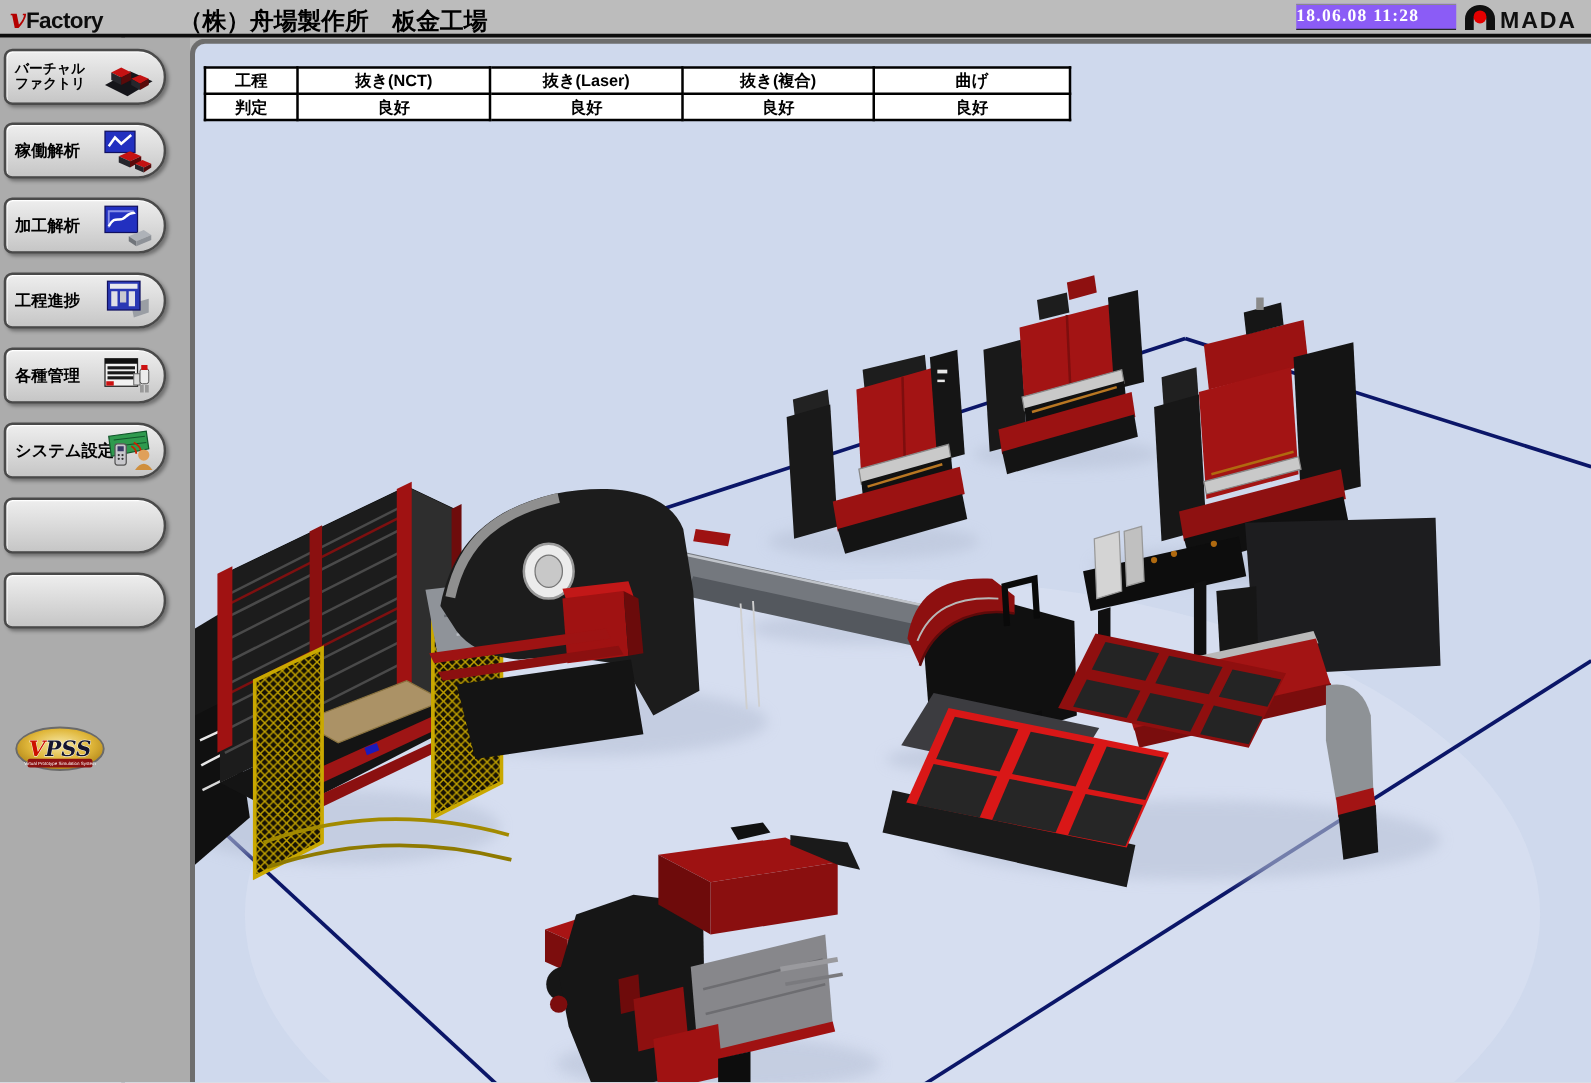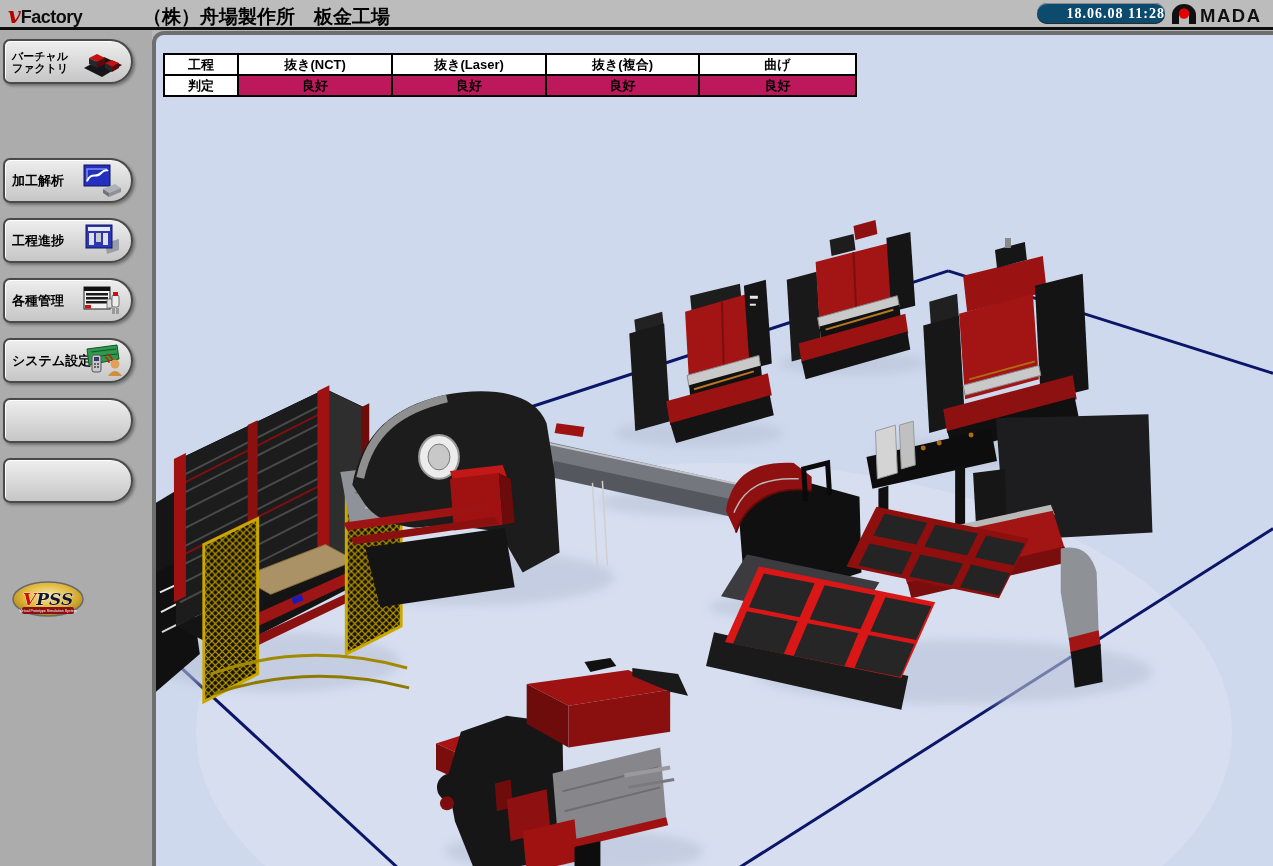--- a/index.html
+++ b/index.html
@@ -6,23 +6,23 @@
   .page{position:relative;width:1273px;height:866px;overflow:hidden;background:#b9b9b9;
         font-family:"Liberation Sans",sans-serif;}
   
   .titlebar{position:absolute;left:0;top:0;width:1273px;height:27px;background:#bcbcbc;
             border-bottom:3px solid #0d0d0d;z-index:5;}
   .vdivider{position:absolute;left:97px;top:0;width:3px;height:866px;background:#141414;z-index:1;}
   .logo{position:absolute;left:8px;top:2px;white-space:nowrap;}
   .logo .v{font:italic bold 22px "DejaVu Serif",serif;color:#b40000;}
   .logo .rest{font:bold 18px "Liberation Sans",sans-serif;color:#0d0d0d;letter-spacing:-.5px;}
   .app-title{position:absolute;left:143px;top:4px;font-size:19px;font-weight:bold;color:#000;}
-  .clock{position:absolute;left:1037px;top:3px;width:128px;height:21px;background:#0c4a6e;
-         border-radius:10px;color:#fff;font:bold 14px "Liberation Serif",serif;
-         text-align:right;line-height:21px;letter-spacing:1px;
+  .clock{position:absolute;left:1037px;top:3px;width:128px;height:21px;background:#8b5cf6;
+         border-radius:0;color:#fff;font:bold 14px "Liberation Serif",serif;
+         text-align:left;line-height:21px;letter-spacing:1px;
          box-shadow:inset 0 1px 0 #8a8a8a, inset 0 -1px 0 #2a2a2a;}
   .amada{position:absolute;left:1171px;top:2px;}
   
   .sidebar{position:absolute;left:0;top:30px;width:152px;height:836px;background:#acacac;z-index:2;}
   .sbtn{position:absolute;left:3px;width:130px;height:45px;
         background:linear-gradient(180deg,#eeeeee,#c6c6c6);
         border:2px solid #4a4a4a;border-radius:7px 23px 23px 7px;box-sizing:border-box;
         box-shadow:inset 1px 1px 0 rgba(255,255,255,.95), 2px 2px 3px rgba(0,0,0,.35);}
   .sbtn .lbl{position:absolute;left:7px;top:50%;transform:translateY(-50%);
              font-size:13px;font-weight:bold;color:#000;line-height:1.12;white-space:pre-line;}
@@ -30,21 +30,21 @@
   .vpss{position:absolute;left:11px;top:550px;}
   
   .viewport{position:absolute;left:152px;top:31px;width:1121px;height:835px;box-sizing:border-box;
             background:#cfd9ed;border-top:4px solid #6e6e6e;border-left:4px solid #6e6e6e;
             border-top-left-radius:12px;overflow:hidden;}
   .scene{position:absolute;left:0;top:0;width:100%;height:100%;}
   
   .stable{position:absolute;left:7px;top:18px;border-collapse:collapse;z-index:3;padding-left:48px;}
   .stable td{border:2px solid #000;text-align:center;font-size:13px;font-weight:bold;
              color:#000;height:19px;padding:0;background:#fff;}
-  .stable td.ok{background:#be185d;}
+  .stable td.ok{background:#ffffff;}
   .c0{width:72px}.c1{width:152px}.c2{width:152px}.c3{width:151px}.c4{width:155px}
 </style>
 </head>
 <body>
 
 <div class="page">
 
   <div class="vdivider"></div>
 
   <div class="titlebar">
@@ -69,20 +69,33 @@
         <polygon points="1,24 21,13 39,21 19,33" fill="#15151a"></polygon>
         <polygon points="6,14 14,10 22,14 14,18" fill="#c41212"></polygon>
         <polygon points="6,14 14,18 14,24 6,20" fill="#26262c"></polygon>
         <polygon points="14,18 22,14 22,20 14,24" fill="#590a0a"></polygon>
         <polygon points="22,19 29,16 36,19 29,23" fill="#c41212"></polygon>
         <polygon points="22,19 29,23 29,28 22,24" fill="#26262c"></polygon>
         <polygon points="29,23 36,19 36,24 29,28" fill="#590a0a"></polygon>
       </svg>
     </div>
 
+    <div class="sbtn" style="top:68px">
+      <span class="lbl">稼働解析</span>
+      <svg class="ic" viewBox="0 0 40 36">
+        <rect x="1" y="2" width="24" height="17" fill="#2230c0" stroke="#101060"></rect>
+        <polyline points="4,14 9,7 14,12 22,5" stroke="#fff" stroke-width="2" fill="none"></polyline>
+        <polygon points="12,22 21,18 30,22 21,26" fill="#c41212"></polygon>
+        <polygon points="12,22 21,26 21,31 12,27" fill="#26262c"></polygon>
+        <polygon points="21,26 30,22 30,26 21,31" fill="#590a0a"></polygon>
+        <polygon points="25,28 31,25 38,28 32,31" fill="#c41212"></polygon>
+        <polygon points="25,28 32,31 32,35 25,32" fill="#26262c"></polygon>
+        <polygon points="32,31 38,28 38,31 32,35" fill="#590a0a"></polygon>
+      </svg>
+    </div>
 
     <div class="sbtn" style="top:128px">
       <span class="lbl">加工解析</span>
       <svg class="ic" viewBox="0 0 40 36">
         <rect x="1" y="2" width="26" height="21" fill="#2230c0" stroke="#101060"></rect>
         <polyline points="4,19 4,6 24,6" stroke="#8890e8" stroke-width="1.5" fill="none"></polyline>
         <path d="M4,18 C9,8 13,16 18,10 C22,6 24,8 25,7" stroke="#fff" stroke-width="2" fill="none"></path>
         <polygon points="20,26 32,21 38,25 26,30" fill="#aeb2b8"></polygon>
         <polygon points="20,26 26,30 26,34 20,30" fill="#70747a"></polygon>
         <polygon points="26,30 38,25 38,29 26,34" fill="#8e9298"></polygon>

